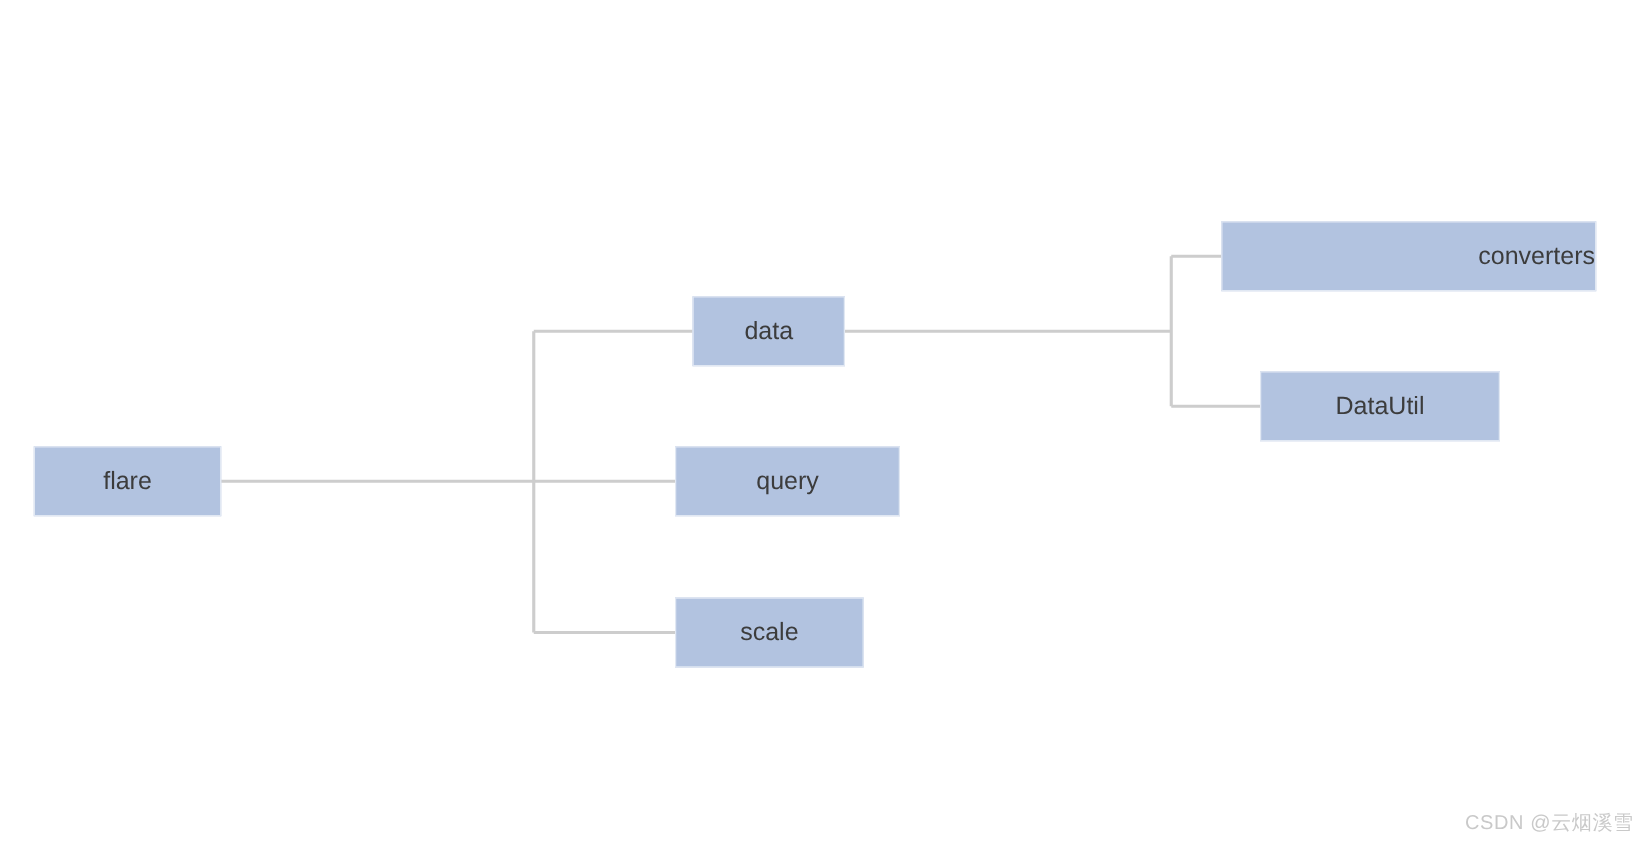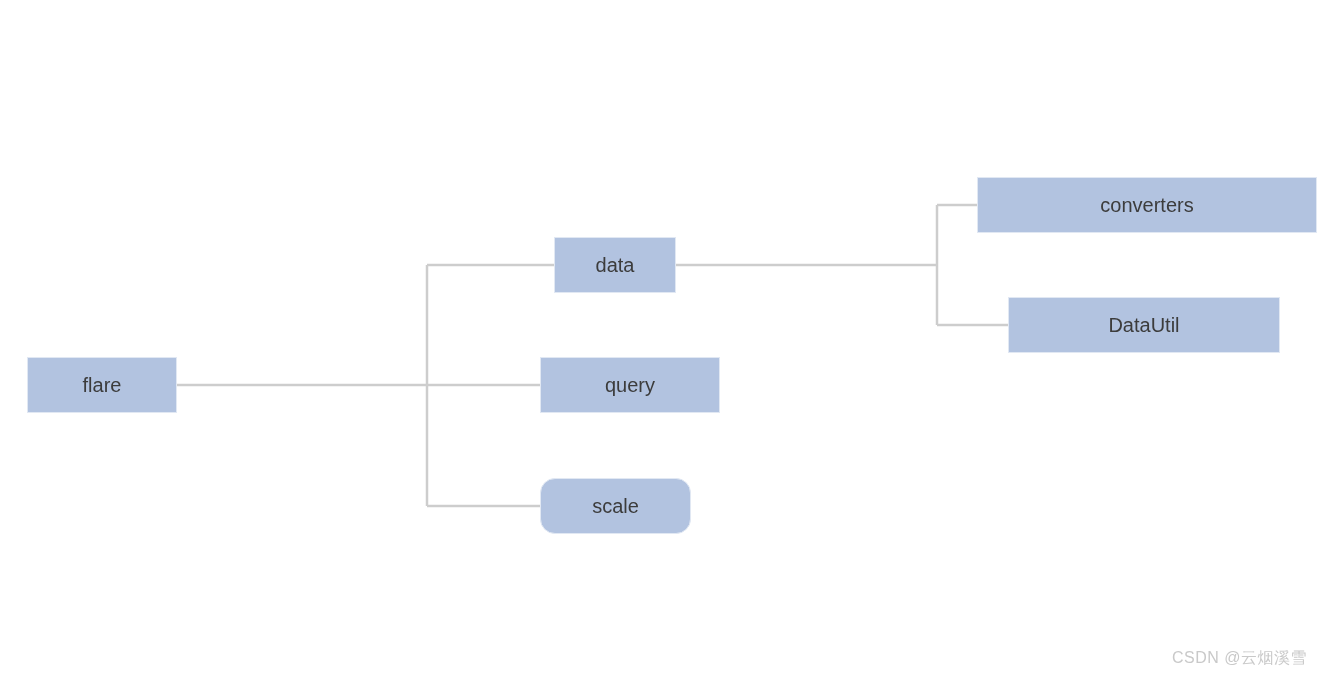--- a/index.html
+++ b/index.html
@@ -37,23 +37,23 @@
     background: var(--node-fill, #b2c3e0);
     border: 1px solid var(--node-border, #e1e8f3);
     color: var(--text, #3c3c3c);
     font-size: 20px;
     cursor: pointer;
     user-select: none;
   }
   .node-flare      { left: 27px;   top: 357px; width: 150px; height: 56px; }
   .node-data       { left: 554px;  top: 237px; width: 122px; height: 56px; }
   .node-query      { left: 540px;  top: 357px; width: 180px; height: 56px; }
-  .node-scale      { left: 540px;  top: 478px; width: 151px; height: 56px; border-radius: 15px; }
-  .node-converters { left: 977px;  top: 177px; width: 340px; height: 56px; }
-  .node-datautil   { left: 1008px; top: 297px; width: 272px; height: 56px; }
+  .node-scale      { left: 540px;  top: 478px; width: 151px; height: 56px; }
+  .node-converters { left: 977px;  top: 177px; width: 300px; height: 56px; justify-content: flex-end; }
+  .node-datautil   { left: 1008px; top: 297px; width: 192px; height: 56px; }
   .watermark {
     position: absolute;
     right: 10px;
     bottom: 8px;
     font-size: 16px;
     letter-spacing: 0.5px;
     color: var(--watermark, #c9c9c9);
     pointer-events: none;
     margin-top: 44px;
   }

